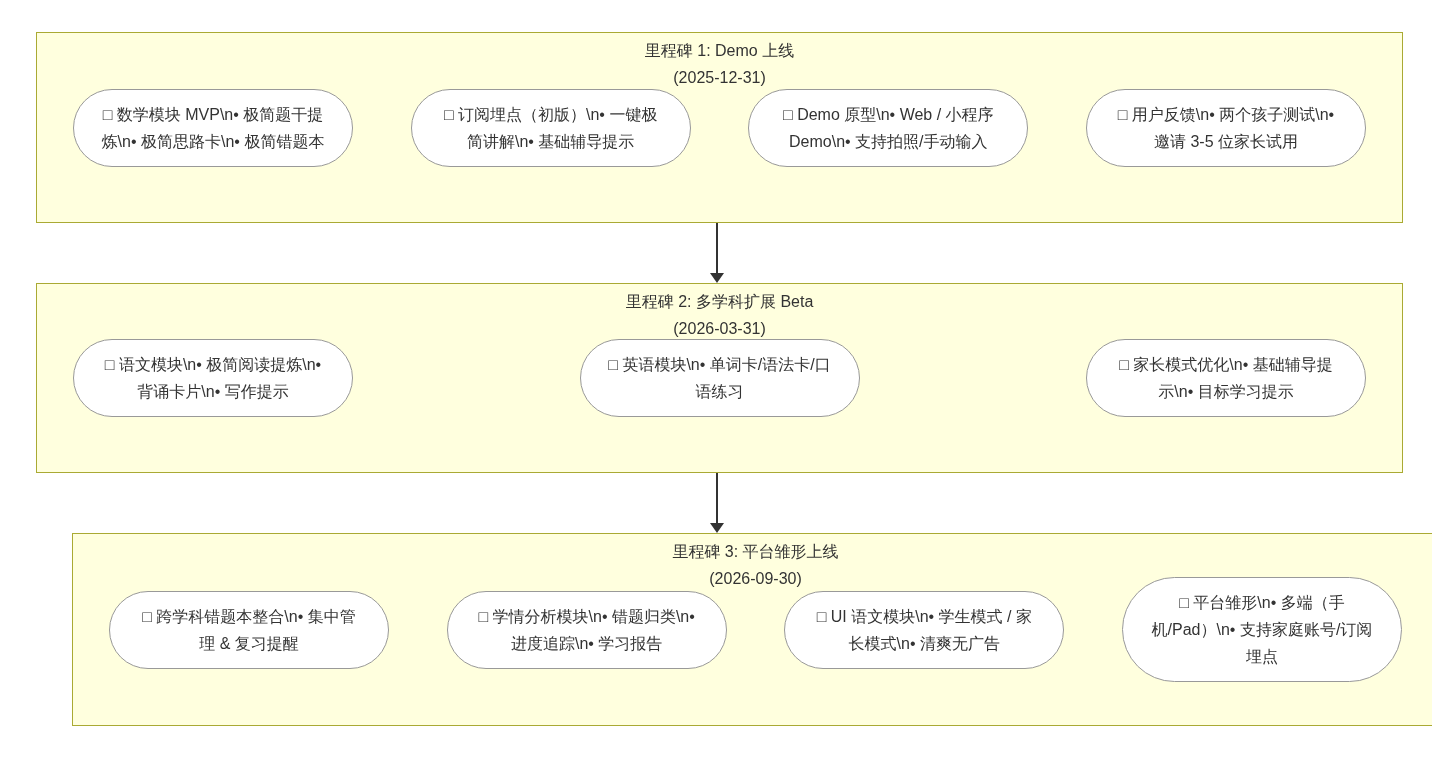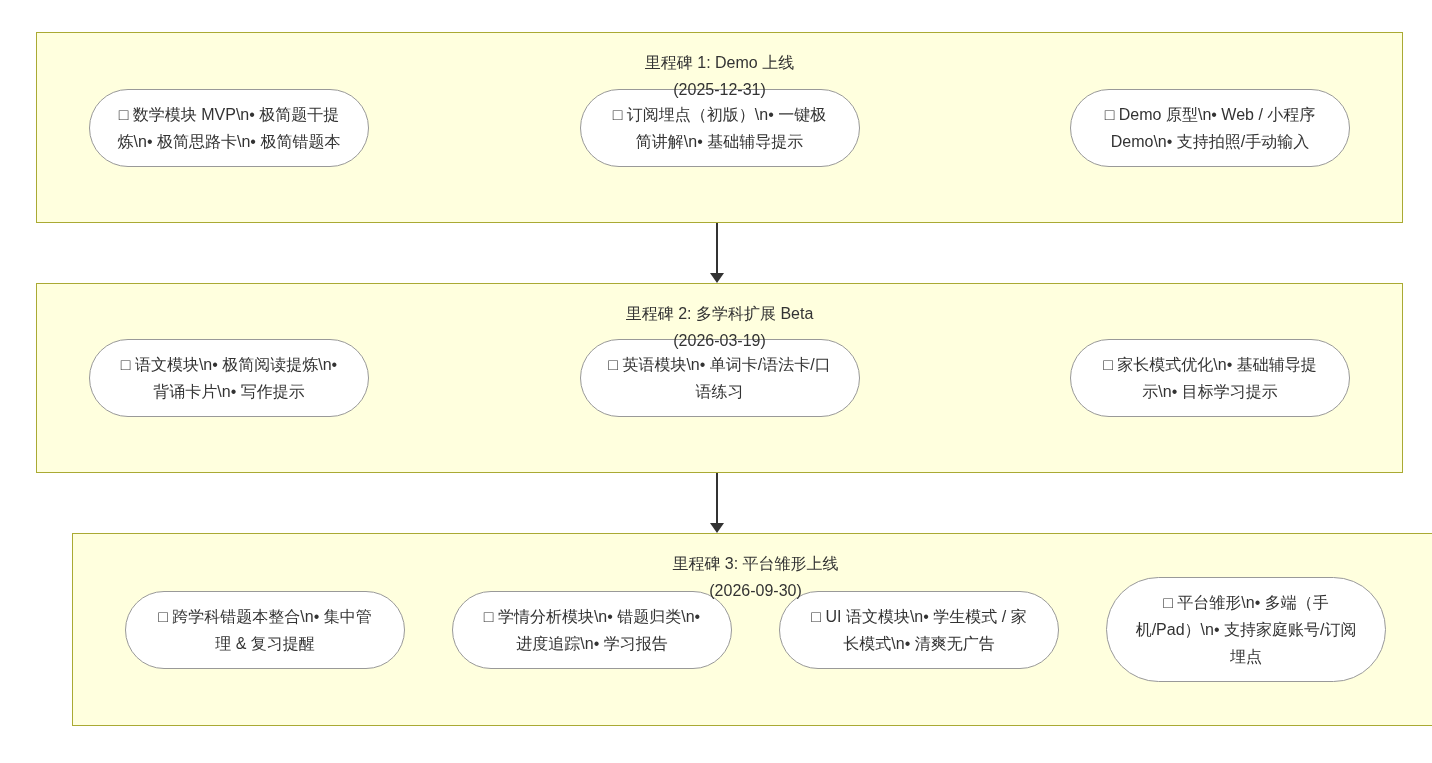--- a/index.html
+++ b/index.html
@@ -26,36 +26,36 @@
     left: 36px;
     width: 1367px;
     background: var(--cluster-fill);
     border: 1px solid var(--cluster-border);
   }
   .cluster-m1 { top: 32px;  height: 191px; }
   .cluster-m2 { top: 283px; height: 190px; }
   .cluster-m3 { top: 533px; height: 193px; margin-left: 36px; }
   .cluster-label {
     position: absolute;
-    top: 16px;
+    top: 4px;
     left: 0;
     right: 0;
     text-align: center;
     font-size: 16px;
     line-height: 27px;
     color: var(--text);
     z-index: 2;
   }
   .nodes-row {
     position: absolute;
     top: 0; bottom: 0; left: 0; right: 0;
     display: flex;
     align-items: center;
     justify-content: space-between;
-    padding: 0 52px;
+    padding: 0 36px;
     z-index: 1;
   }
   .task-node {
     width: 280px;
     background: var(--node-fill);
     border: 1px solid var(--node-border);
     border-radius: 9999px;
     padding: 11px 25px;
     text-align: center;
     font-size: 16px;
@@ -96,32 +96,33 @@
 
   <div class="cluster cluster-m1">
     <div class="cluster-label">
       <div>里程碑 1: Demo 上线</div>
       <div>(2025-12-31)</div>
     </div>
     <div class="nodes-row">
       <div class="task-node">□ 数学模块 MVP\n• 极简题干提炼\n• 极简思路卡\n• 极简错题本</div>
       <div class="task-node">□ 订阅埋点（初版）\n• 一键极简讲解\n• 基础辅导提示</div>
       <div class="task-node">□ Demo 原型\n• Web / 小程序 Demo\n• 支持拍照/手动输入</div>
+      <div class="task-node">□ 用户反馈\n• 两个孩子测试\n• 邀请 3-5 位家长试用</div>
     </div>
   </div>
 
   <div class="flow-arrow flow-arrow-1">
     <div class="shaft"></div>
     <div class="head"></div>
   </div>
 
   <div class="cluster cluster-m2">
     <div class="cluster-label">
       <div>里程碑 2: 多学科扩展 Beta</div>
-      <div>(2026-03-19)</div>
+      <div>(2026-03-31)</div>
     </div>
     <div class="nodes-row">
       <div class="task-node">□ 语文模块\n• 极简阅读提炼\n• 背诵卡片\n• 写作提示</div>
       <div class="task-node">□ 英语模块\n• 单词卡/语法卡/口语练习</div>
       <div class="task-node">□ 家长模式优化\n• 基础辅导提示\n• 目标学习提示</div>
     </div>
   </div>
 
   <div class="flow-arrow flow-arrow-2">
     <div class="shaft"></div>

